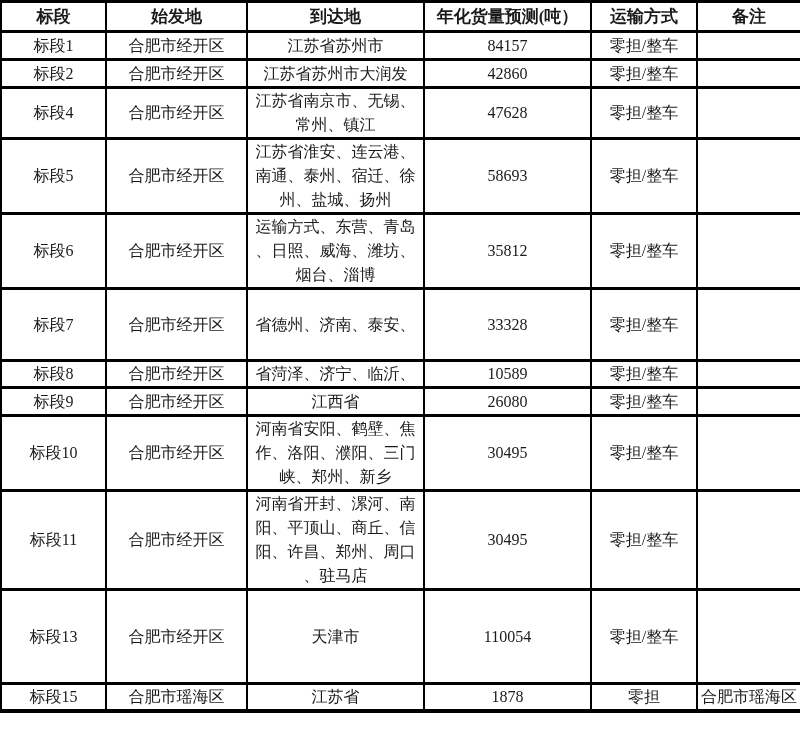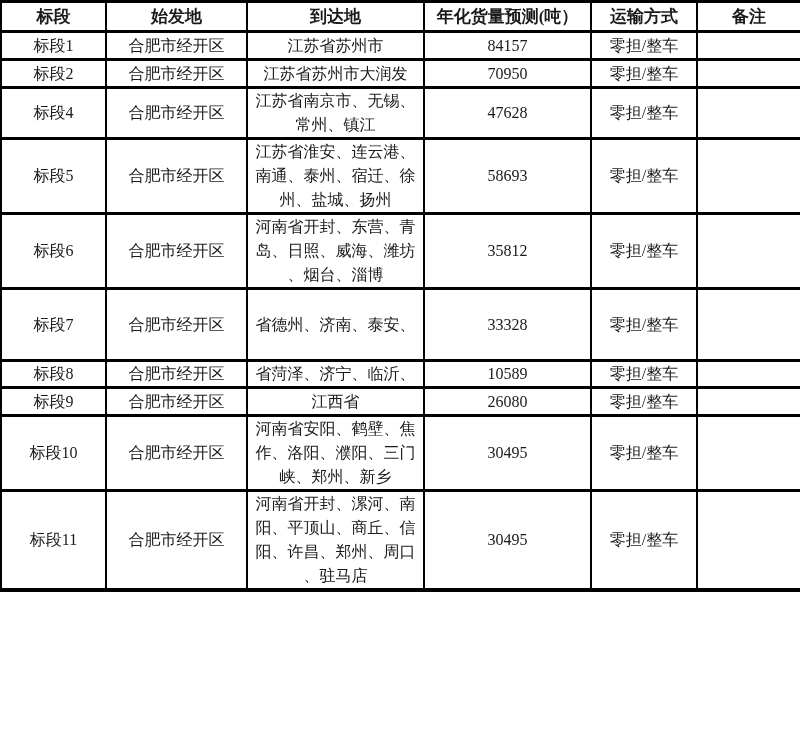--- a/index.html
+++ b/index.html
@@ -120,21 +120,21 @@
     <td class="c-origin">合肥市经开区</td>
     <td class="c-dest">江苏省苏州市</td>
     <td class="c-volume">84157</td>
     <td class="c-transport">零担/整车</td>
     <td class="c-remark"></td>
   </tr>
         <tr>
     <td class="c-section">标段2</td>
     <td class="c-origin">合肥市经开区</td>
     <td class="c-dest">江苏省苏州市大润发</td>
-    <td class="c-volume">70950</td>
+    <td class="c-volume">42860</td>
     <td class="c-transport">零担/整车</td>
     <td class="c-remark"></td>
   </tr>
         <tr>
     <td class="c-section">标段4</td>
     <td class="c-origin">合肥市经开区</td>
     <td class="c-dest">江苏省南京市、无锡、常州、镇江</td>
     <td class="c-volume">47628</td>
     <td class="c-transport">零担/整车</td>
     <td class="c-remark"></td>
@@ -143,21 +143,21 @@
     <td class="c-section">标段5</td>
     <td class="c-origin">合肥市经开区</td>
     <td class="c-dest">江苏省淮安、连云港、南通、泰州、宿迁、徐州、盐城、扬州</td>
     <td class="c-volume">58693</td>
     <td class="c-transport">零担/整车</td>
     <td class="c-remark"></td>
   </tr>
         <tr>
     <td class="c-section">标段6</td>
     <td class="c-origin">合肥市经开区</td>
-    <td class="c-dest">河南省开封、东营、青岛、日照、威海、潍坊、烟台、淄博</td>
+    <td class="c-dest">运输方式、东营、青岛、日照、威海、潍坊、烟台、淄博</td>
     <td class="c-volume">35812</td>
     <td class="c-transport">零担/整车</td>
     <td class="c-remark"></td>
   </tr>
         <tr>
     <td class="c-section">标段7</td>
     <td class="c-origin">合肥市经开区</td>
     <td class="c-dest">省德州、济南、泰安、</td>
     <td class="c-volume">33328</td>
     <td class="c-transport">零担/整车</td>
@@ -187,16 +187,32 @@
     <td class="c-transport">零担/整车</td>
     <td class="c-remark"></td>
   </tr>
         <tr>
     <td class="c-section">标段11</td>
     <td class="c-origin">合肥市经开区</td>
     <td class="c-dest">河南省开封、漯河、南阳、平顶山、商丘、信阳、许昌、郑州、周口、驻马店</td>
     <td class="c-volume">30495</td>
     <td class="c-transport">零担/整车</td>
     <td class="c-remark"></td>
+  </tr>
+        <tr>
+    <td class="c-section">标段13</td>
+    <td class="c-origin">合肥市经开区</td>
+    <td class="c-dest">天津市</td>
+    <td class="c-volume">110054</td>
+    <td class="c-transport">零担/整车</td>
+    <td class="c-remark"></td>
+  </tr>
+        <tr>
+    <td class="c-section">标段15</td>
+    <td class="c-origin">合肥市瑶海区</td>
+    <td class="c-dest">江苏省</td>
+    <td class="c-volume">1878</td>
+    <td class="c-transport">零担</td>
+    <td class="c-remark">合肥市瑶海区</td>
   </tr>
       </tbody>
   </table>
 </div>
 
 </body></html>

